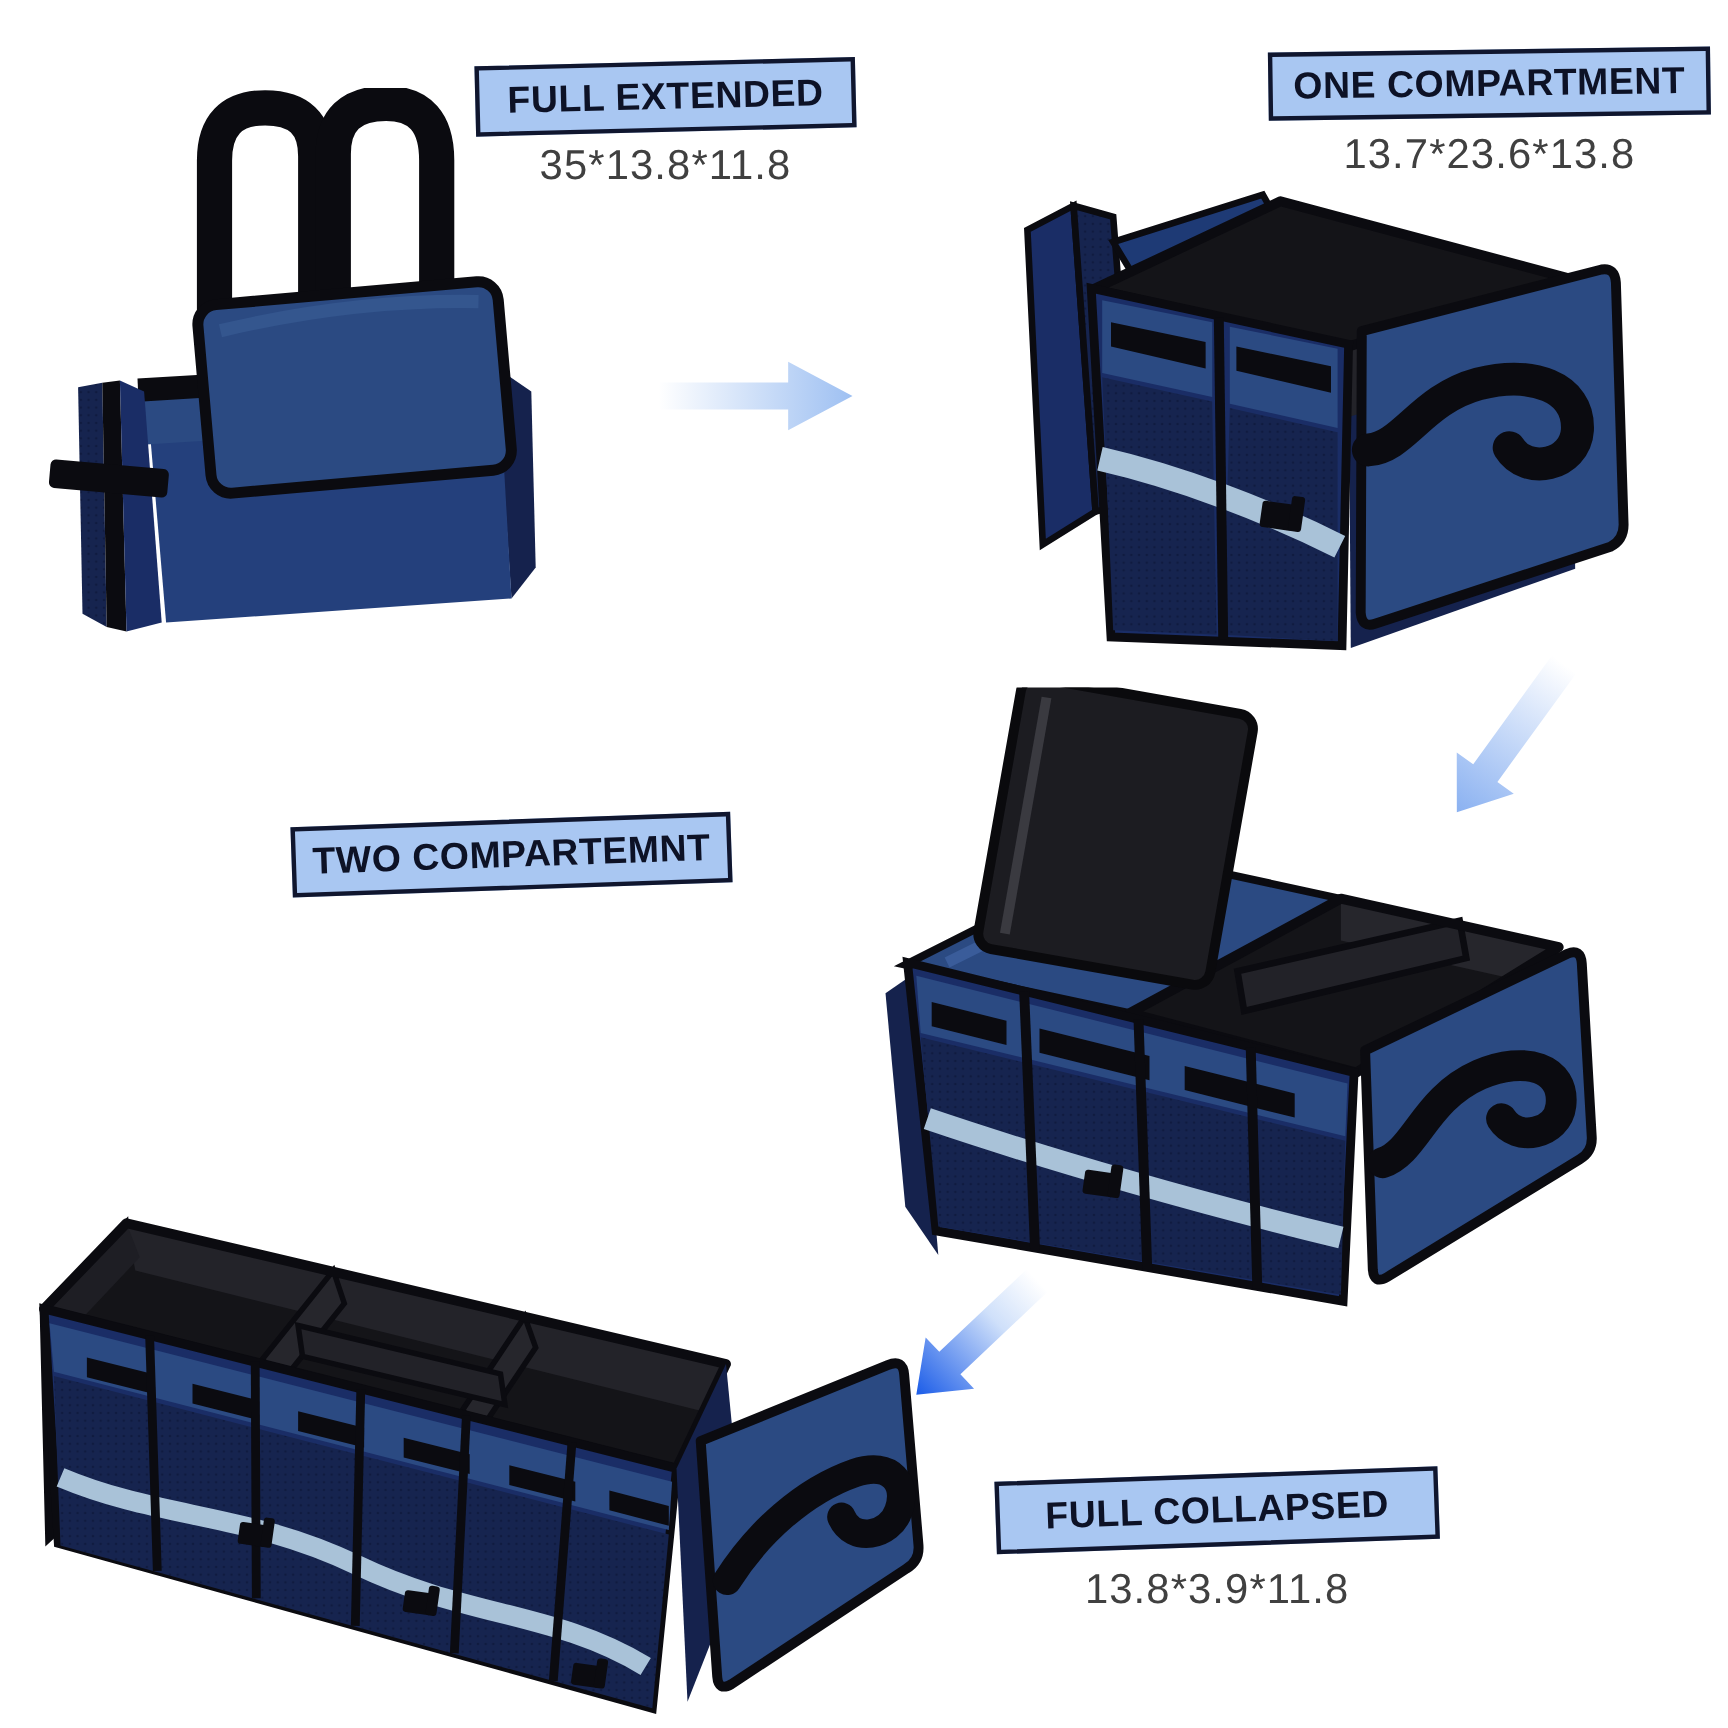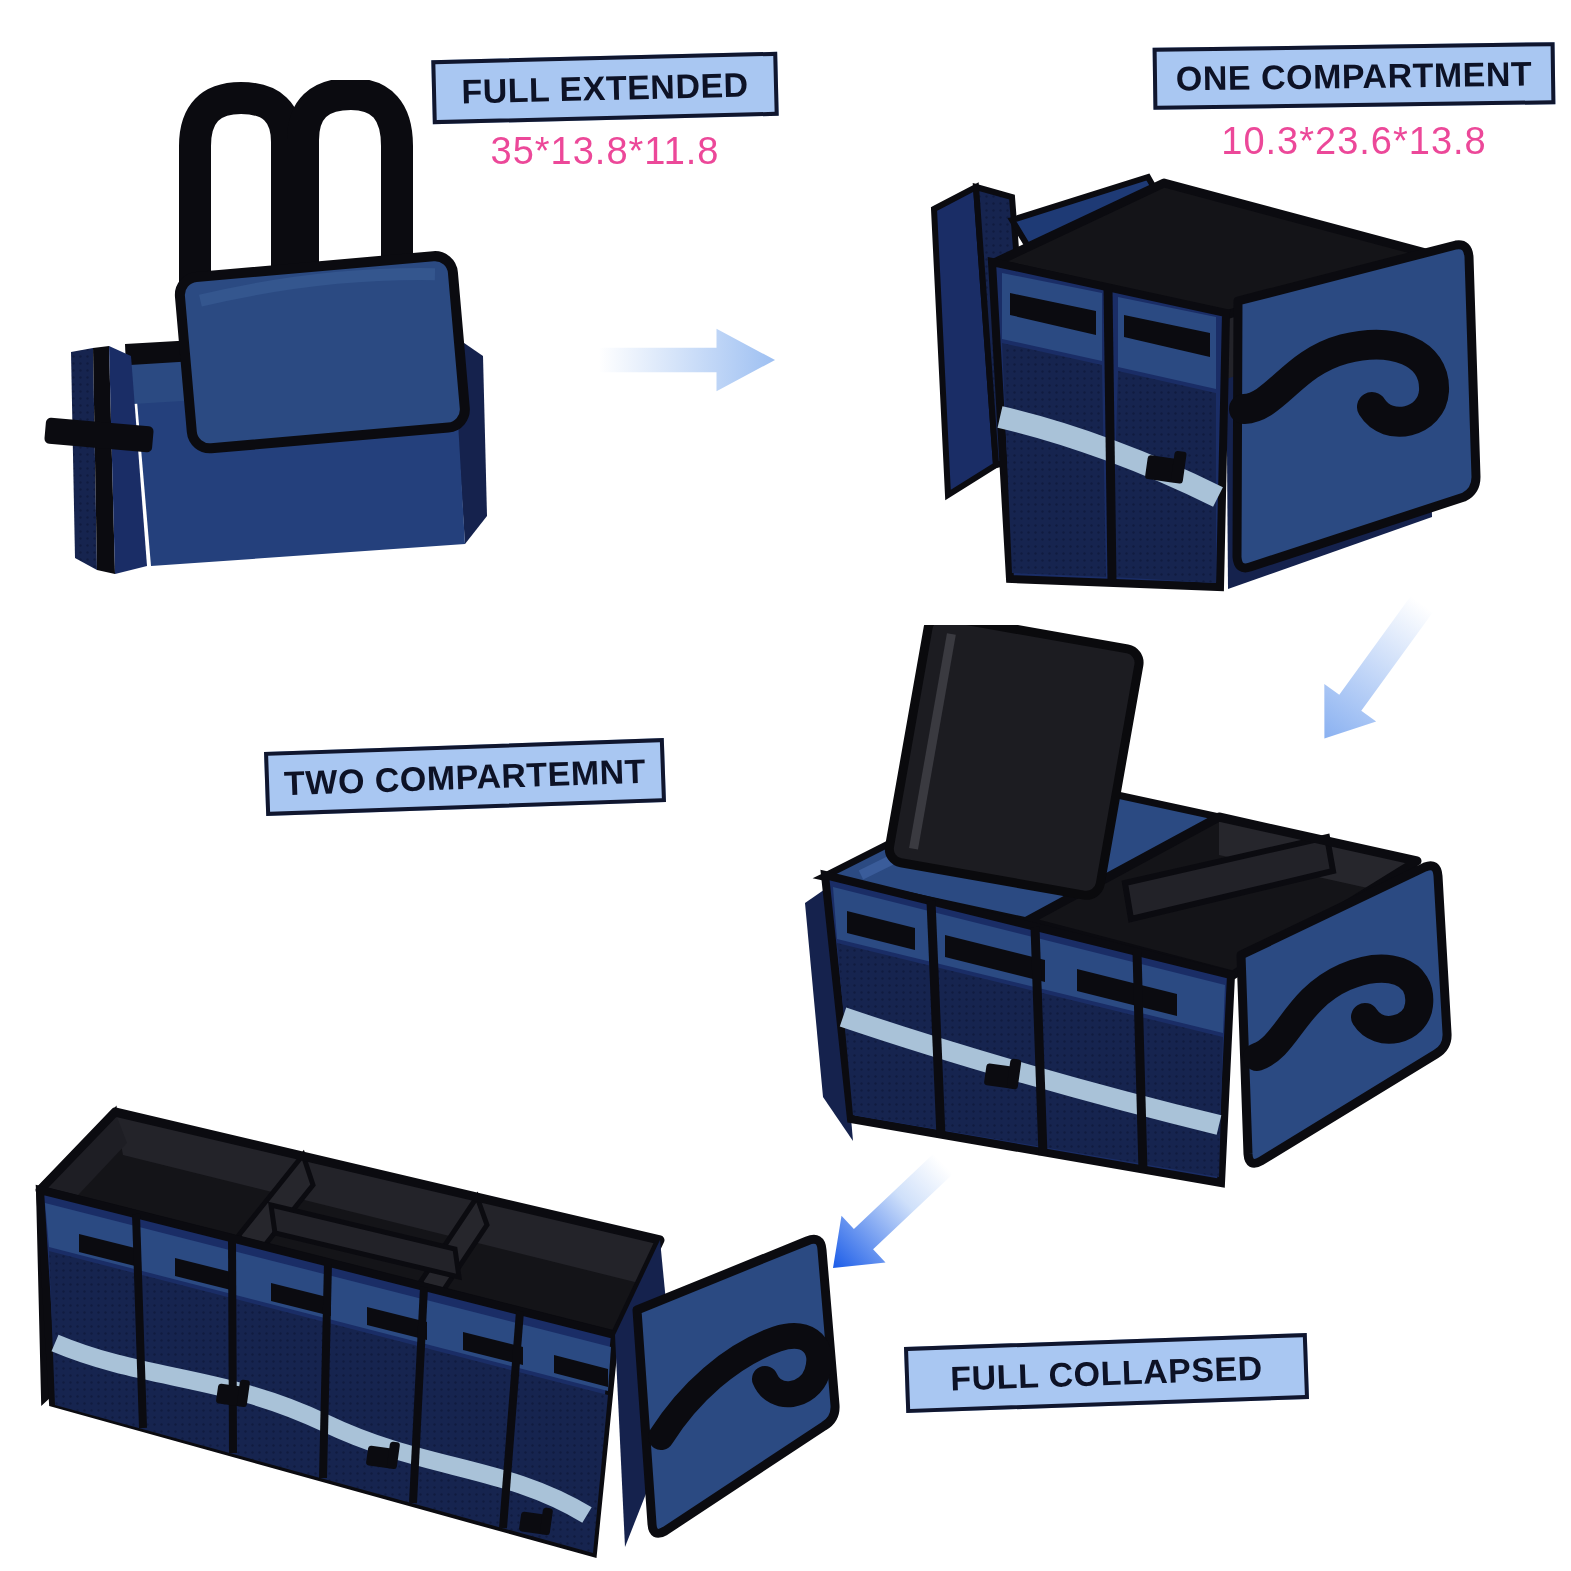--- a/index.html
+++ b/index.html
@@ -5,21 +5,21 @@
   * { margin:0; padding:0; box-sizing:border-box; }
   html,body { background:#ffffff; }
   body { width:1571px; height:1571px; font-family:"Liberation Sans", sans-serif; }
   .canvas { position:relative; width:1571px; height:1571px; background:#ffffff; overflow:hidden; }
   .stage-label {
     position:absolute; display:flex; align-items:center; justify-content:center;
     background:#a9c7f2; border:4px solid #10162e; color:#0d1226;
     font-weight:bold; letter-spacing:.5px; white-space:nowrap;
   }
   .dims {
-    position:absolute; color:#ec4899; font-size:38px; text-align:center;
+    position:absolute; color:#404040; font-size:38px; text-align:center;
     letter-spacing:1px;
   }
   .product, .arrow { position:absolute; }
 </style>
 </head>
 <body>
 
 <div class="canvas">
 
   <svg width="0" height="0" style="position:absolute" aria-hidden="true">
@@ -66,21 +66,21 @@
         <stop offset="1" stop-color="#9ec0f2"></stop>
       </linearGradient>
     </defs>
     <polygon points="0,34 155,34 155,9 232,50 155,91 155,66 0,66" fill="url(#agrad1)"></polygon>
   </svg>
 
   <div class="stage-label" style="left:1153px; top:45px; width:402px; height:62px; font-size:34px; transform:rotate(-0.8deg);">
     <span>ONE COMPARTMENT</span>
   </div>
   <div class="dims" style="left:1153px; top:120px; width:402px;">
-    <span>10.3*23.6*13.8</span>
+    <span>13.7*23.6*13.8</span>
   </div>
 
   <svg class="product" style="left:920px; top:165px;" width="570" height="445" viewBox="0 0 570 445">
     <g>
       <polygon points="14,44 56,22 76,300 28,330" fill="#1a2d66" stroke="#0b0b10" stroke-width="6"></polygon>
       <polygon points="56,22 92,32 112,292 76,300" fill="url(#mesh)" stroke="#0b0b10" stroke-width="6"></polygon>
       <polygon points="92,55 228,12 254,58 118,98" fill="#1e3a75" stroke="#0b0b10" stroke-width="6"></polygon>
     </g>
     <polygon points="306,150 506,88 512,352 308,424" fill="#15224d"></polygon>
     <g>
@@ -168,20 +168,23 @@
         <stop offset="0" stop-color="#ffffff"></stop>
         <stop offset="0.35" stop-color="#cfe0fa"></stop>
         <stop offset="1" stop-color="#1b5ce8"></stop>
       </linearGradient>
     </defs>
     <polygon points="118.4,3.8 38.9,78.9 26.5,65.8 18,118 70.5,112.4 58.1,99.3 137.6,24.2" fill="url(#agrad3)"></polygon>
   </svg>
 
   <div class="stage-label" style="left:905px; top:1340px; width:403px; height:66px; font-size:34px; transform:rotate(-2deg);">
     <span>FULL COLLAPSED</span>
+  </div>
+  <div class="dims" style="left:905px; top:1424px; width:403px;">
+    <span>13.8*3.9*11.8</span>
   </div>
 
   <svg class="product" style="left:25px; top:1085px;" width="815" height="485" viewBox="0 0 815 485">
     <polygon points="88,30 15,105 20,312 98,240" fill="url(#mesh)" stroke="#0b0b10" stroke-width="8"></polygon>
     <g>
       <polygon points="90,27 635,155 590,250 15,105" fill="#141418"></polygon>
       <polygon points="90,27 635,155 622,200 98,70" fill="#232329"></polygon>
       <polygon points="90,27 15,105 38,126 102,58" fill="#1e1e24"></polygon>
       <polygon points="278,70 214,150 224,180 288,100" fill="#26262c" stroke="#0b0b10" stroke-width="5"></polygon>
       <polygon points="452,112 396,196 406,224 462,140" fill="#26262c" stroke="#0b0b10" stroke-width="5"></polygon>

